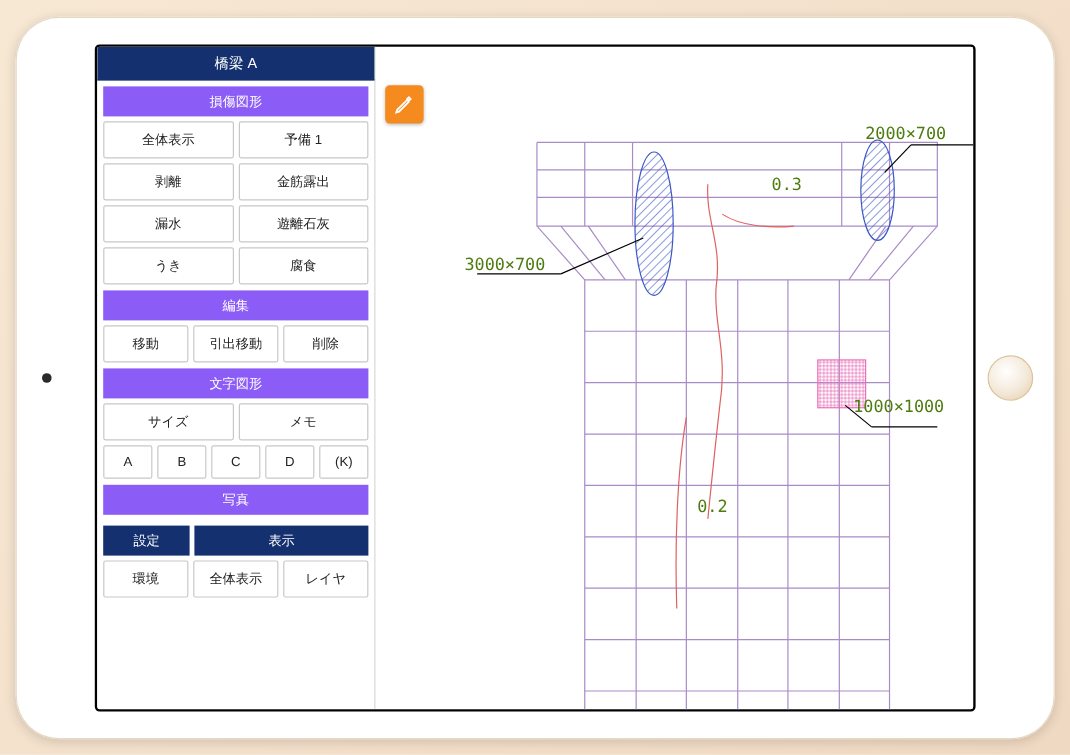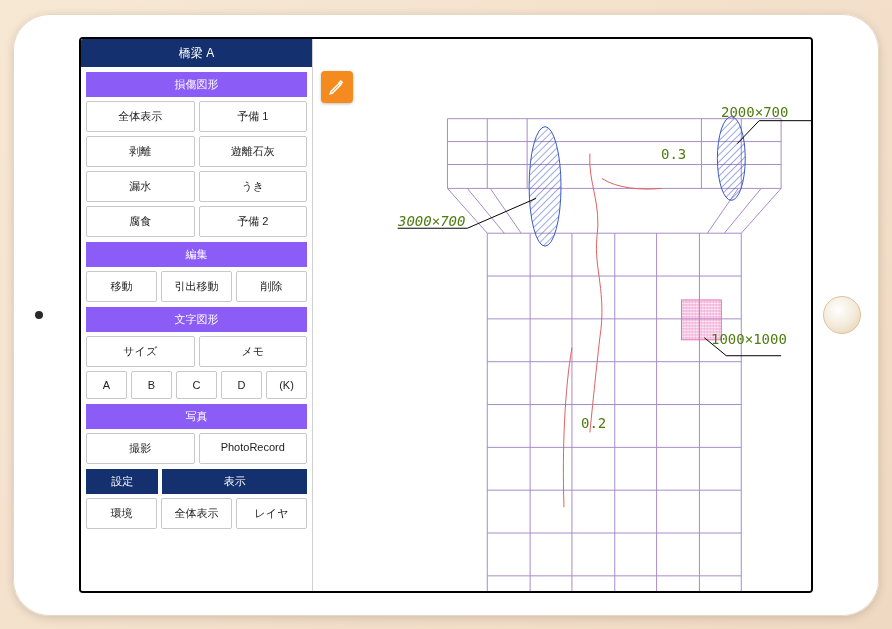--- a/index.html
+++ b/index.html
@@ -163,25 +163,25 @@
     <div class="panel">
       <div class="tabs">
         <div class="tab active">橋梁 A</div>
       </div>
 
       <div class="section-header">損傷図形</div>
       <div class="btn-grid g2">
         <div class="btn">全体表示</div>
         <div class="btn">予備 1</div>
         <div class="btn">剥離</div>
+        <div class="btn">金筋露出</div>
+        <div class="btn">漏水</div>
         <div class="btn">遊離石灰</div>
-        <div class="btn">漏水</div>
         <div class="btn">うき</div>
         <div class="btn">腐食</div>
-        <div class="btn">予備 2</div>
       </div>
 
       <div class="section-header">編集</div>
       <div class="btn-grid g3">
         <div class="btn">移動</div>
         <div class="btn">引出移動</div>
         <div class="btn">削除</div>
       </div>
 
       <div class="section-header">文字図形</div>
@@ -191,24 +191,20 @@
       </div>
       <div class="btn-grid g5" style="margin-top:4px;">
         <div class="btn">A</div>
         <div class="btn">B</div>
         <div class="btn">C</div>
         <div class="btn">D</div>
         <div class="btn">(K)</div>
       </div>
 
       <div class="section-header">写真</div>
-      <div class="btn-grid g2">
-        <div class="btn">撮影</div>
-        <div class="btn">PhotoRecord</div>
-      </div>
 
       <div class="split-header">
         <div>設定</div>
         <div>表示</div>
       </div>
       <div class="btn-grid g3">
         <div class="btn">環境</div>
         <div class="btn">全体表示</div>
         <div class="btn">レイヤ</div>
       </div>
@@ -282,20 +278,20 @@
           <line x1="224" y1="160" x2="155" y2="190"></line>
           <line x1="155" y1="190" x2="85" y2="190"></line>
           <line x1="426" y1="105" x2="448" y2="82"></line>
           <line x1="448" y1="82" x2="500" y2="82"></line>
           <line x1="393" y1="300" x2="415" y2="318"></line>
           <line x1="415" y1="318" x2="470" y2="318"></line>
         </g>
       </svg>
 
       <div class="label-text" style="left:408px; top:65px;">2000×700</div>
-      <div class="label-text" style="left:85px; top:174px;font-style:italic;">3000×700</div>
+      <div class="label-text" style="left:74px; top:174px;">3000×700</div>
       <div class="label-text" style="left:398px; top:292px;">1000×1000</div>
-      <div class="label-text" style="left:348px; top:107px;">0.3</div>
+      <div class="label-text" style="left:330px; top:107px;">0.3</div>
       <div class="label-text" style="left:268px; top:376px;">0.2</div>
     </div>
 
   </div>
 </div>
 
 </body></html>

